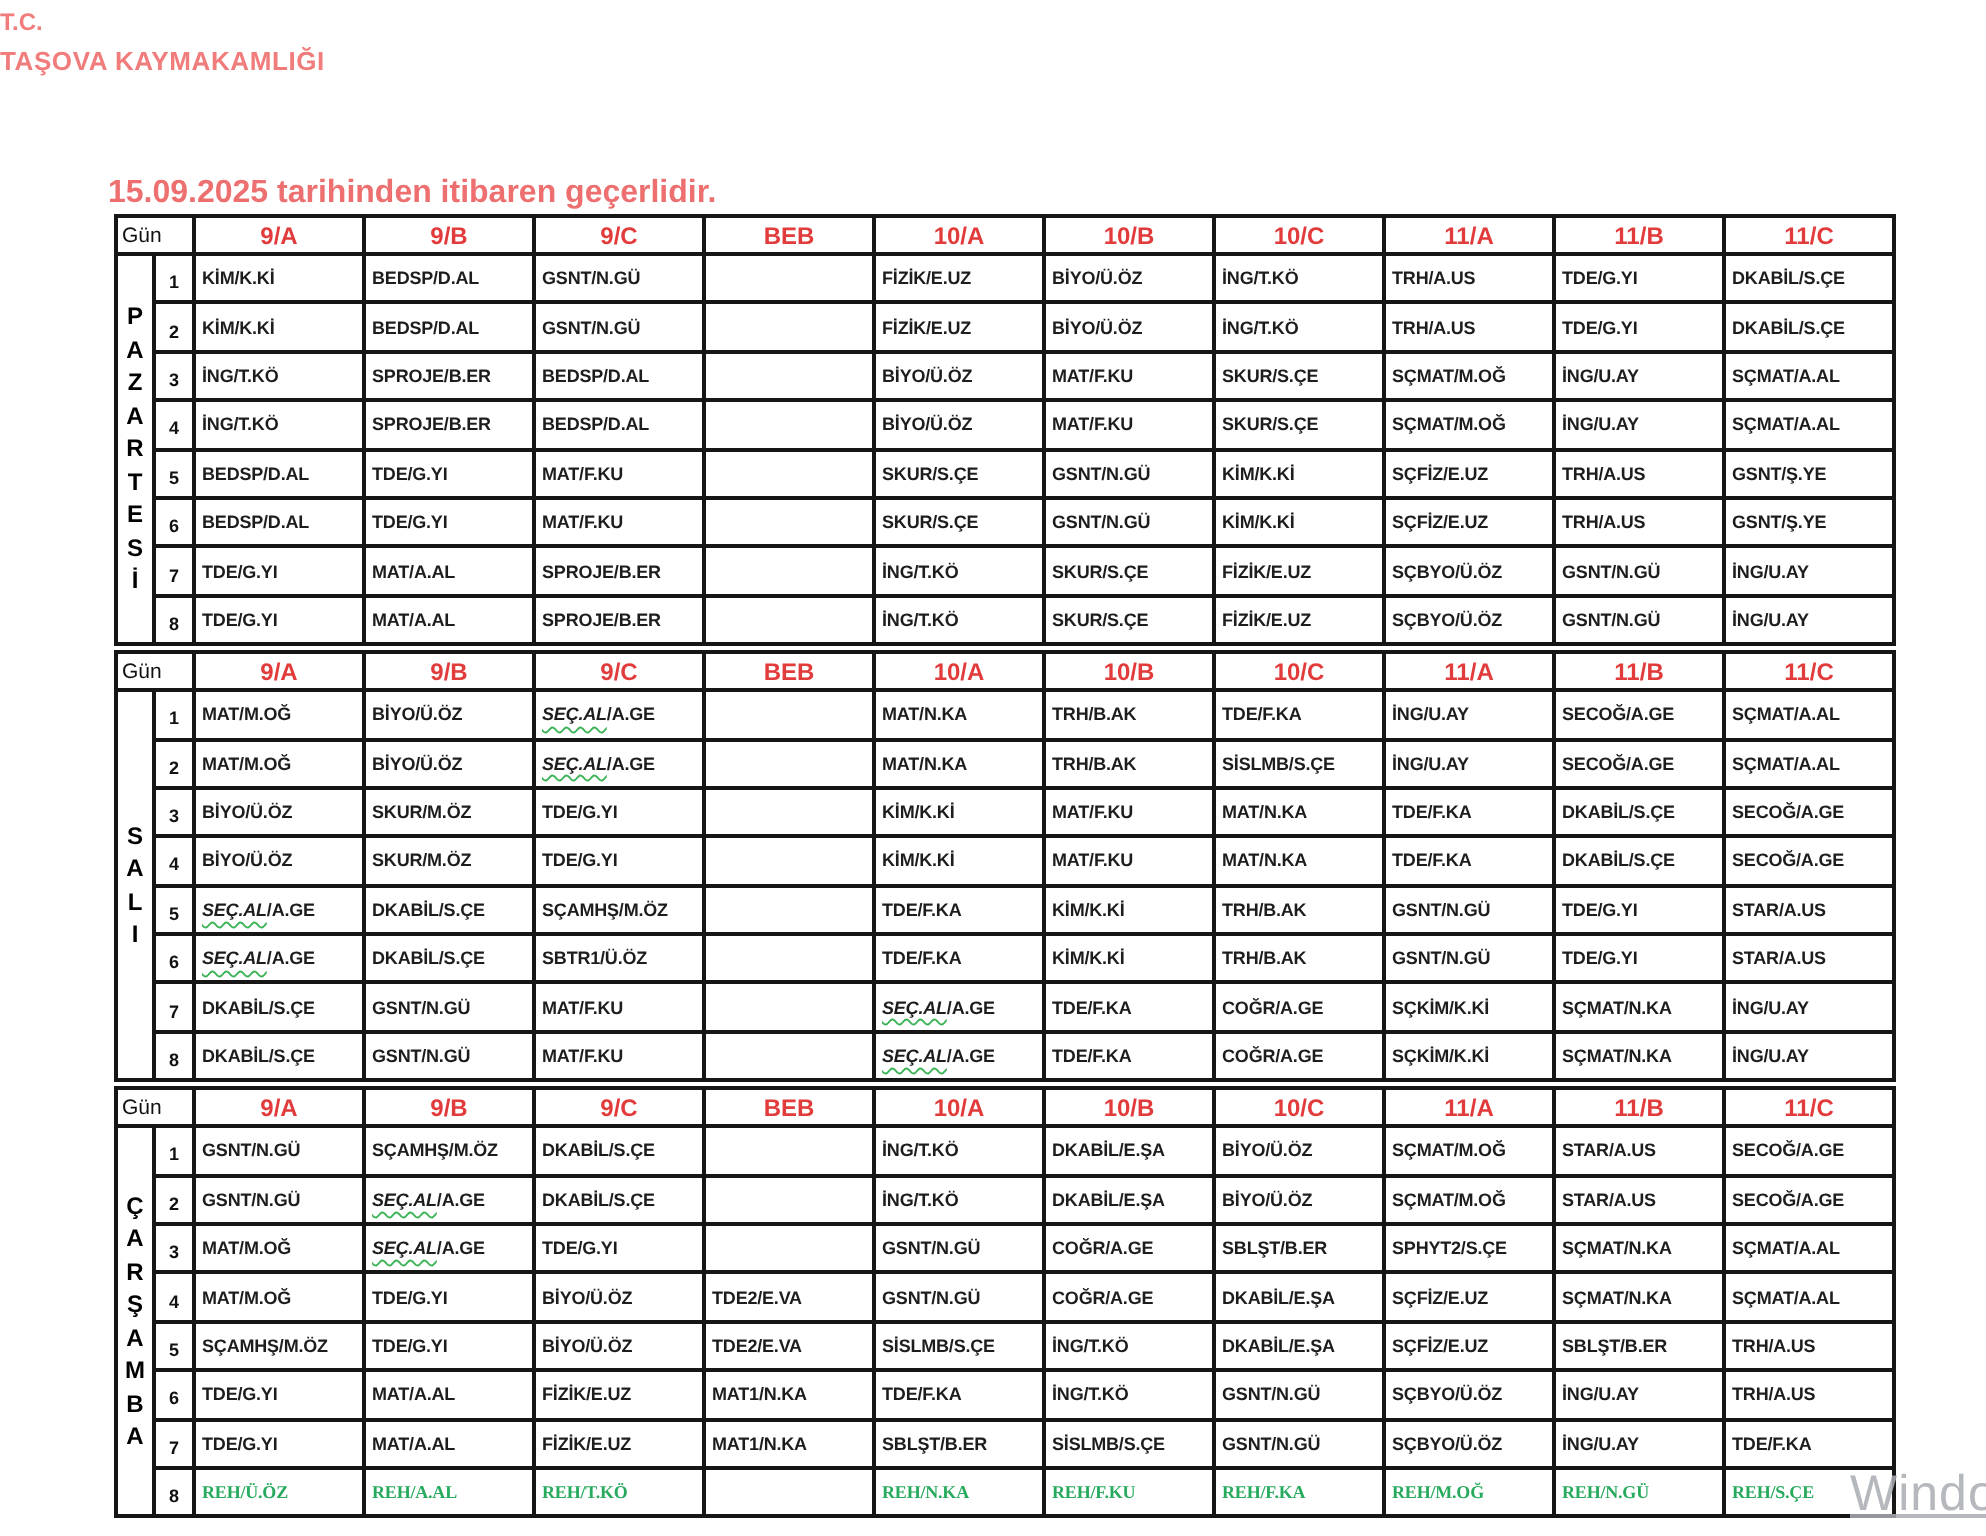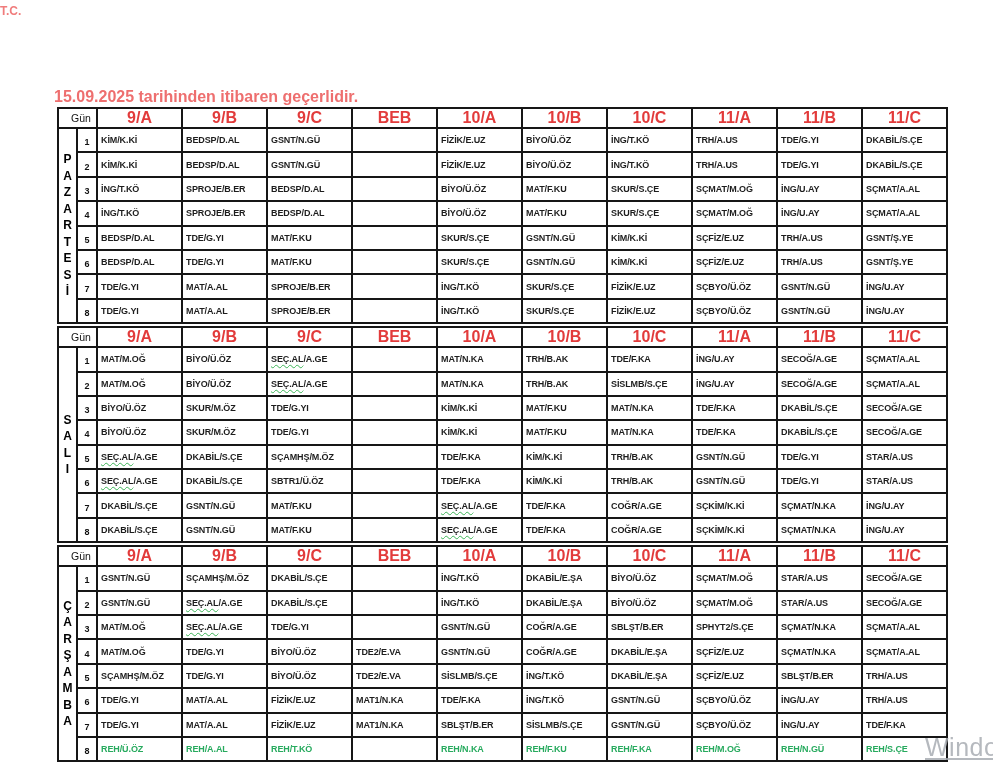--- a/index.html
+++ b/index.html
@@ -23,55 +23,57 @@
     margin-bottom:2px;
   }
   col.day-col { width:19px; }
   col.num-col { width:20px; }
   col.lesson-col { width:85px; }
   th, td { border:2px solid #161616; overflow:hidden; white-space:nowrap; }
   thead tr { height:19px; }
   tbody tr { height:24.4px; }
   th.gun-cell {
     font-weight:normal; font-size:10.5px; color:#111;
-    text-align:left; padding-left:12px;
+    text-align:left; padding-left:2px;
   }
   th.class-header {
-    color:#e23b3b; font-size:16px; font-weight:bold; text-align:center;
+    color:#e23b3b; font-size:12px; font-weight:bold; text-align:center;
   }
   td.day-name { vertical-align:middle; text-align:center; padding:0; }
   .day-letters {
     display:flex; flex-direction:column; align-items:center; justify-content:center;
     font-weight:bold; font-size:12px; line-height:16.5px; color:#000;
   }
   td.period-num {
     font-size:9px; font-weight:bold; color:#111;
     text-align:center; vertical-align:middle; padding-top:4px;
   }
   td.lesson {
     font-size:9px; font-weight:bold; color:#1d1d1d;
     text-align:left; vertical-align:middle; padding-left:3px;
     letter-spacing:-0.1px;
   }
-  td.lesson.green { color:#27aa5e; }
+  td.lesson.green { color:#27aa5e;font-family:Liberation Serif, serif; }
   .wavy {
     text-decoration-line:underline; text-decoration-style:wavy;
     text-decoration-color:#3db457; text-decoration-thickness:1px;
     text-underline-offset:2px;
+    font-style:italic;
   }
   .watermark {
     position:absolute; left:925px; top:733px;
     font-size:25px; color:#a9adb3; opacity:.85; letter-spacing:.5px;text-decoration:underline;
   }
 </style>
 </head>
 <body>
 
 <div class="titles">
   <div class="t1">T.C.</div>
+  <div class="t2">TAŞOVA KAYMAKAMLIĞI</div>
 </div>
 
 <div class="valid-note">15.09.2025 tarihinden itibaren geçerlidir.</div>
 
 <div id="timetable">
     <table class="day-block">
       <colgroup>
         <col class="day-col">
         <col class="num-col">
         <col class="lesson-col">

